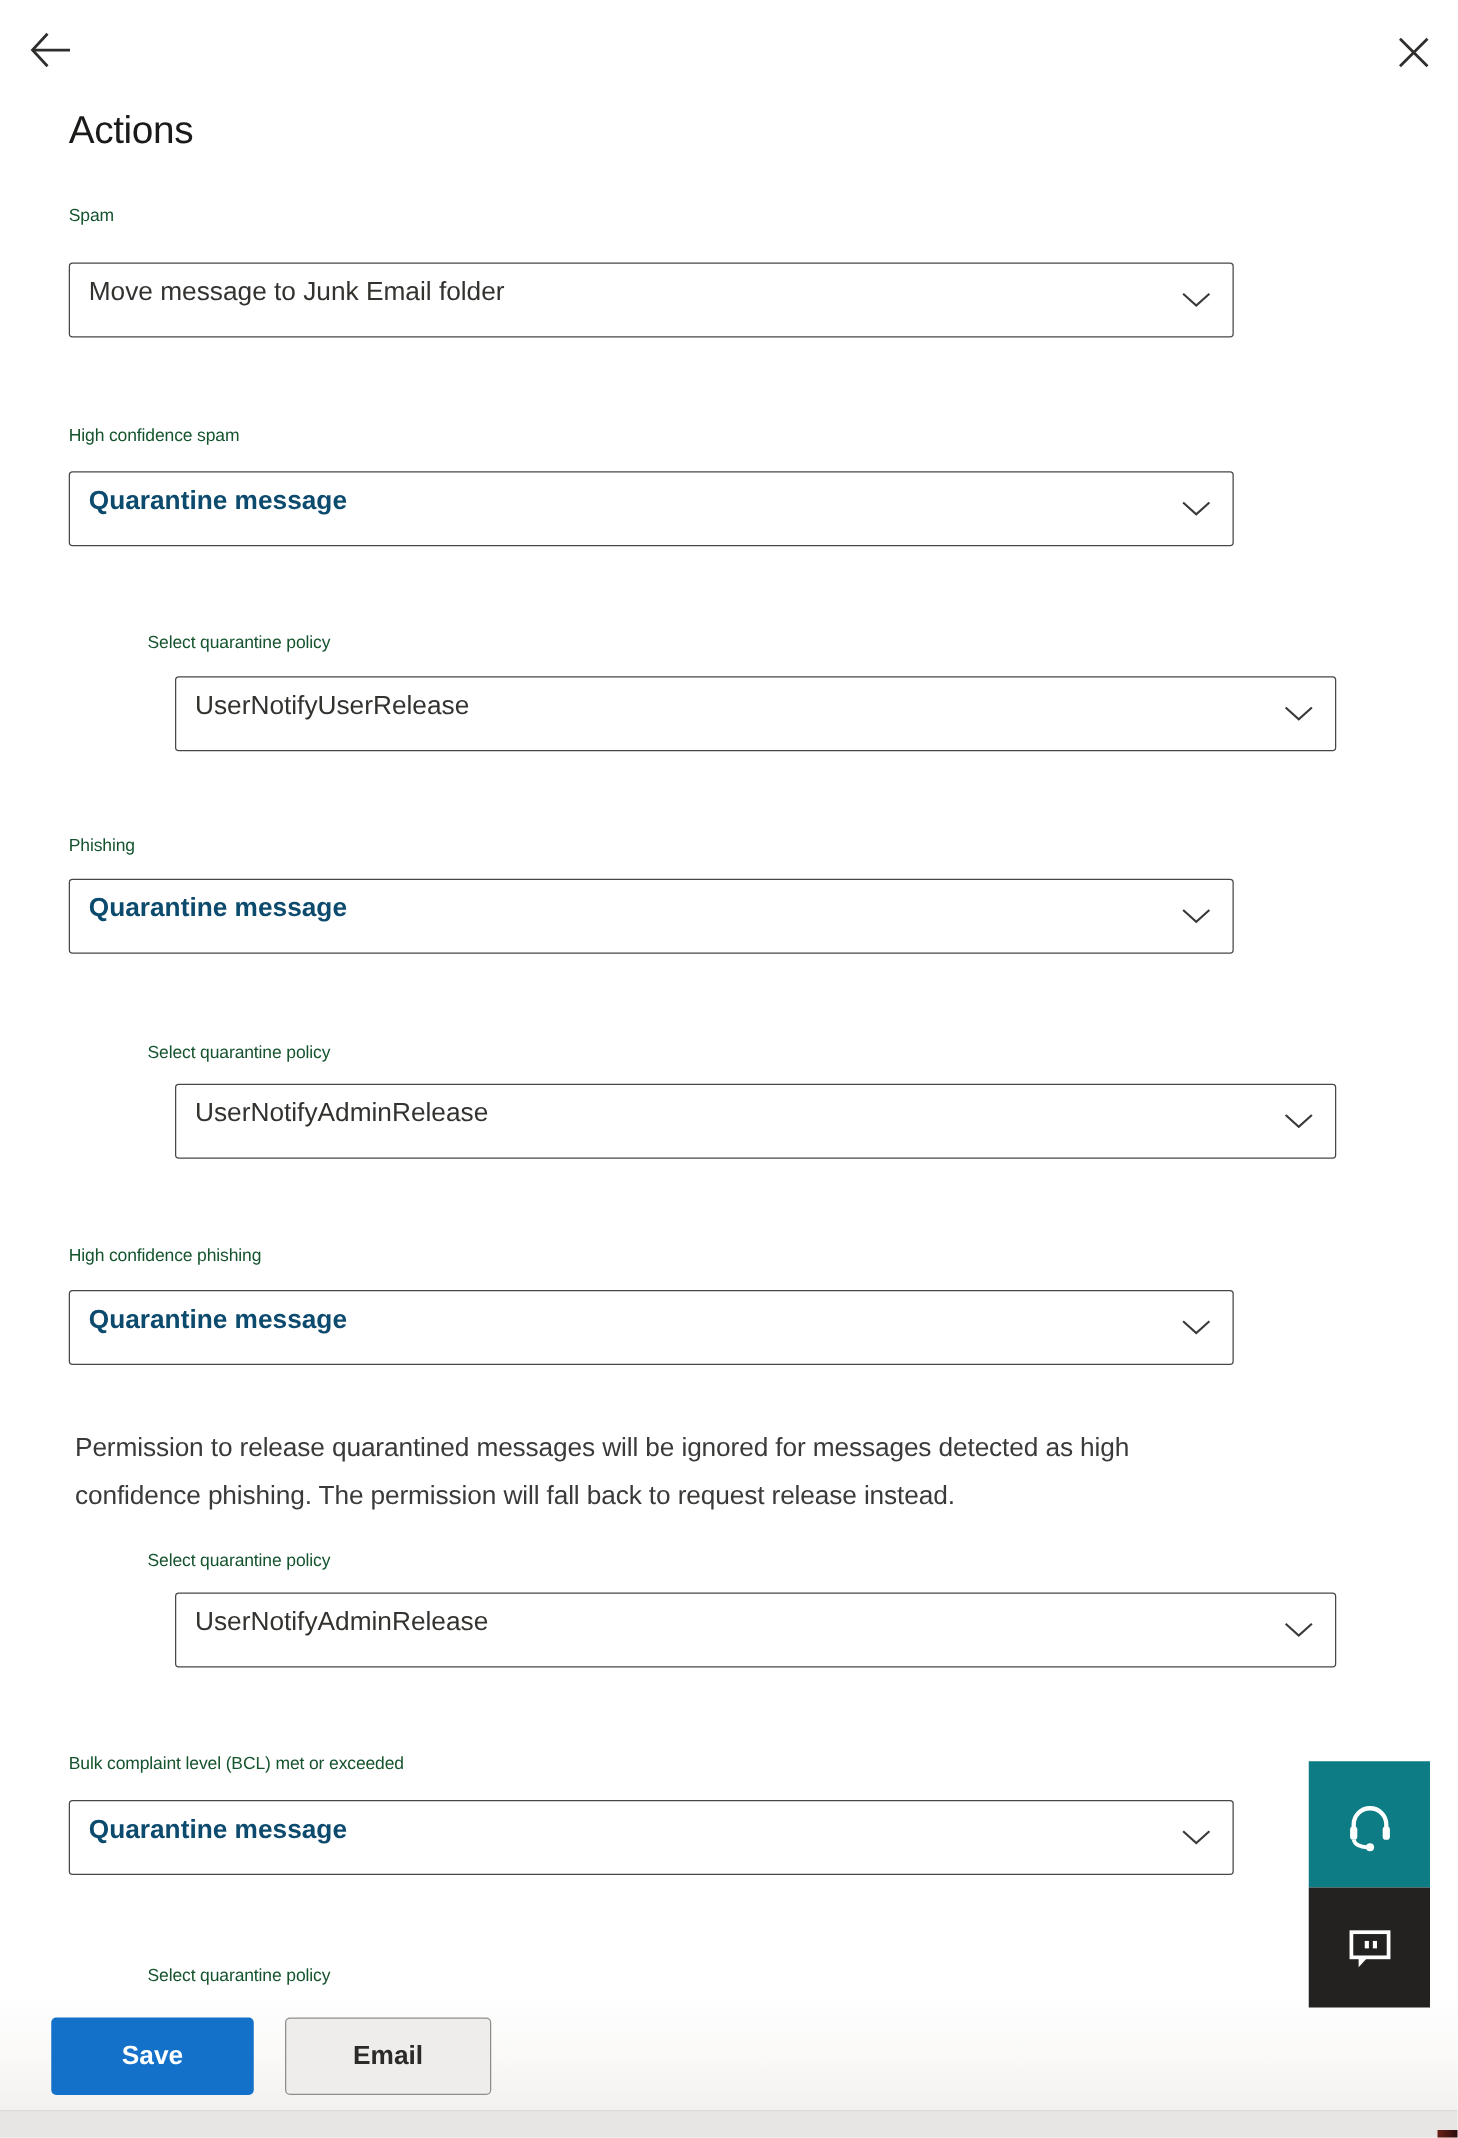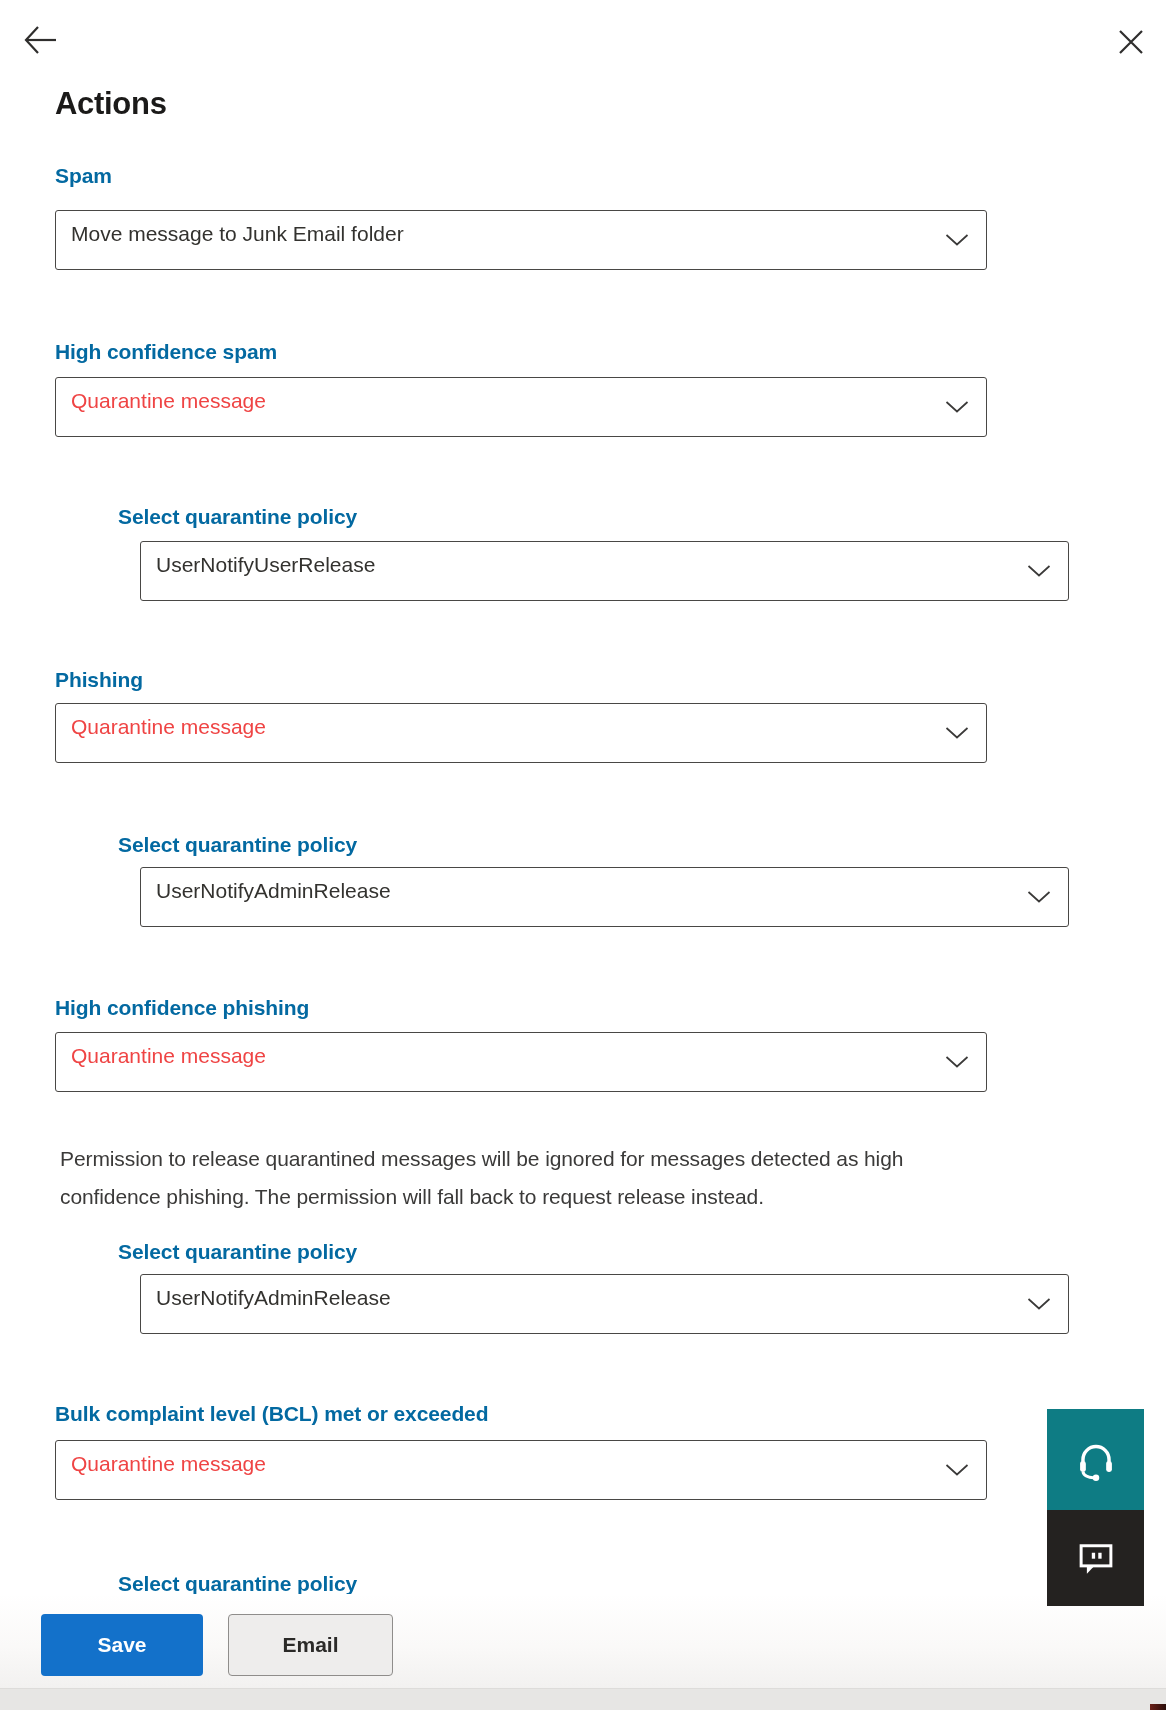--- a/index.html
+++ b/index.html
@@ -9,38 +9,38 @@
     color:#323130;letter-spacing:-0.1px;
   }
   button{background:none;border:none;padding:0;margin:0;font:inherit;cursor:pointer;}
 
   .icon-btn{position:absolute;display:flex;align-items:center;justify-content:center;}
   .back{left:22px;top:22px;width:36px;height:36px;}
   .close{left:1114px;top:25px;width:34px;height:34px;}
 
   .title{
     position:absolute;left:55px;top:86px;margin:0;
-    font-size:31px;font-weight:700;color:#1b1a19;letter-spacing:-0.3px;
+    font-size:31px;font-weight:400;color:#1b1a19;letter-spacing:-0.3px;
   }
 
   .lbl{
-    position:absolute;font-size:21px;font-weight:700;color:#0369a1;
+    position:absolute;font-size:14px;font-weight:400;color:#14532d;
     white-space:nowrap;
   }
   .select{
     position:absolute;height:60px;background:#fff;
     border:1.5px solid #494745;border-radius:3px;box-sizing:border-box;
     display:flex;align-items:center;padding:0 52px 13px 15px;
     font-size:21px;cursor:pointer;text-align:left;
   }
   .select.main{left:55px;width:932px;}
   .select.indent{left:118px;width:929px;margin-left:22px;}
   .val{white-space:nowrap;overflow:hidden;}
   .val.dark{color:#33322f;}
-  .val.muted{color:#ef4444;}
+  .val.muted{color:#0c4a6e;font-weight:bold;}
   .chev{position:absolute;right:17px;top:50%;transform:translateY(-50%);}
 
   .note{
     position:absolute;left:60px;top:1140px;width:910px;margin:0;
     font-size:21px;line-height:38px;color:#3b3a39;
   }
 
   .clipped-lbl{position:absolute;left:118px;top:1572px;z-index:1;}
 
   .footer{

